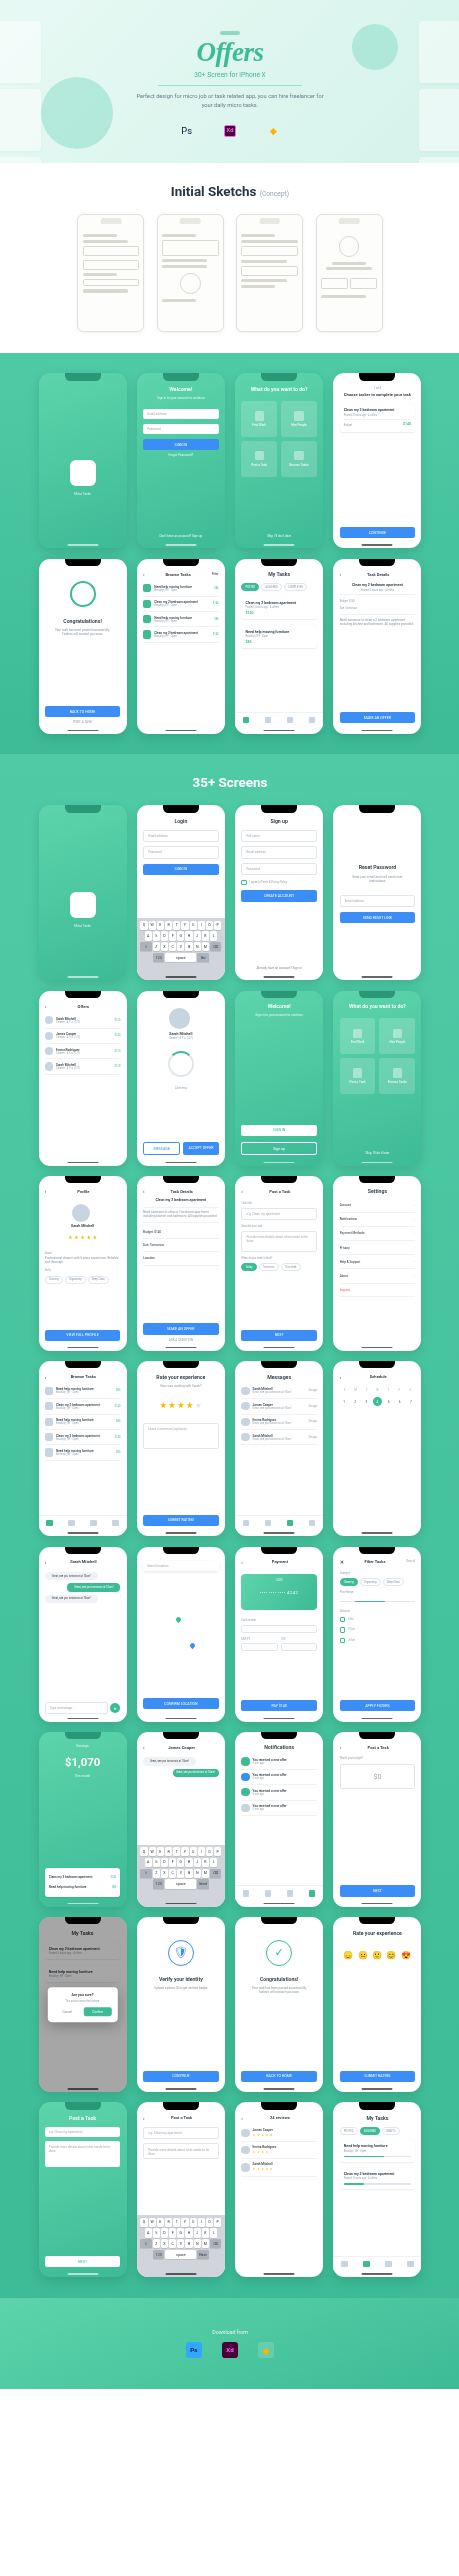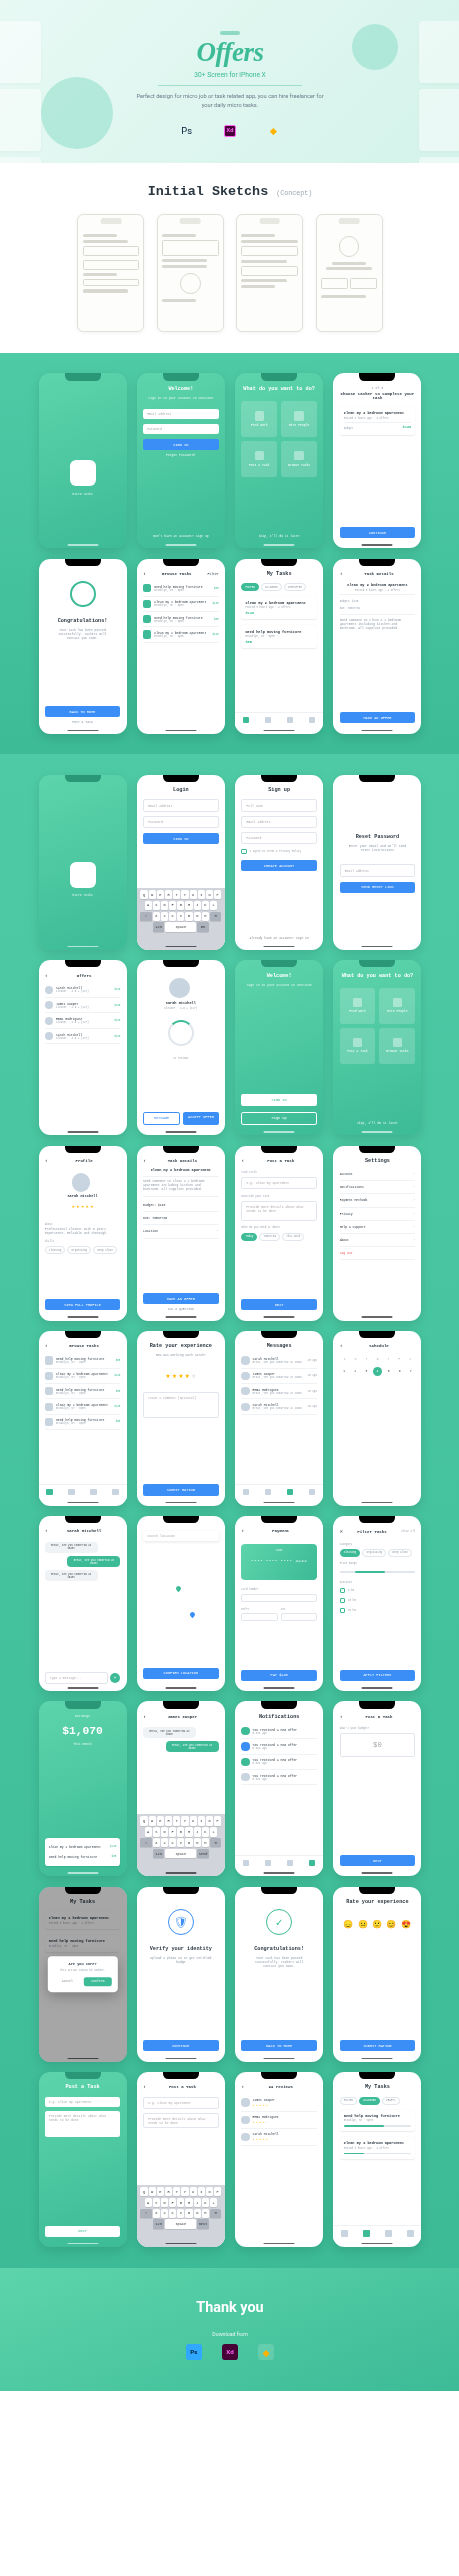--- a/index.html
+++ b/index.html
@@ -14,21 +14,21 @@
 .subtitle { font-size: 6.7px; color: #3cbb96; margin-bottom: 5.2px; position: relative; z-index: 2; }
 .hr-thin { width: 144px; height: 0.5px; background: #3cbb96; margin: 6.2px auto; opacity: 0.4; position: relative; z-index: 2; }
 .headline { font-size: 11.3px; font-weight: 500; color: #2a3640; margin: 7.2px 0 5.2px; position: relative; z-index: 2; }
 .description { font-size: 5.7px; color: #6b7b8a; max-width: 196px; margin: 0 auto 15.5px; line-height: 1.5; position: relative; z-index: 2; }
 .app-icons { display: flex; justify-content: center; gap: 31px; margin-top: 12.4px; position: relative; z-index: 2; }
 .app-icon { width: 12.4px; height: 12.4px; display: flex; align-items: center; justify-content: center; font-size: 9.3px; }
 .ps-icon { color: #001e36; }
 .xd-icon { background: #470137; color: #ff61f6; font-size: 5.7px; font-weight: 700; border-radius: 2.1px; border: 0.5px solid #ff61f6; width: 12.4px; height: 12.4px; line-height: 11.3px; }
 .sk-icon { color: #fdb300; }
 
-.section { padding: 20.6px 15.5px; text-align: center; font-family: Liberation Mono, monospace; }
+.section { padding: 20.6px 15.5px; text-align: center; }
 .section.gradient { background: linear-gradient(180deg, #4ecba5 0%, #3cbb96 100%); }
 .section-title { font-size: 13.4px; color: #2a3640; margin-bottom: 15.5px; }
 .section.gradient .section-title { color: #fff; }
 .concept { font-size: 6.7px; color: #9aa5af; font-weight: 400; }
 
 .sketch-row { display: flex; justify-content: center; gap: 12.4px; flex-wrap: wrap; }
 .sketch { width: 67px; height: 118px; background: #fdfdfb; border: 0.5px solid #e0e0da; border-radius: 6.2px; box-shadow: 0 1px 4.1px rgba(0,0,0,0.05); padding: 6.2px 4.1px; position: relative; }
 .sketch::before { content: ""; position: absolute; top: 3.1px; left: 50%; transform: translateX(-50%); width: 20.6px; height: 5.2px; background: #e8e8e2; border-radius: 2.6px; }
 .sk-line { height: 3.1px; background: #d8d8d0; border-radius: 1.5px; margin: 3.1px 0; }
 .sk-line.short { width: 60%; }
@@ -381,20 +381,21 @@
         <div class="s-text dark" style="text-align:left">Need someone to clean a 2 bedroom apartment including kitchen and bathroom. All supplies provided.</div>
         <div style="flex:1"></div>
         <div class="s-btn">MAKE AN OFFER</div>
       </div>
       <div class="home-ind"></div>
     </div>
   </div>
 </section>
 
 <section class="section gradient">
+  <h2 class="section-title">35+ Screens</h2>
   <div class="screen-grid">
 
     <div class="screen green">
         <div class="notch"></div>
         <div class="s-content s-center">
           <div class="logo-mark" style="background:#fff"></div>
           <div class="s-text">Micro Tasks</div>
         </div>
         <div class="home-ind light"></div>
       </div>
@@ -1307,21 +1308,20 @@
           <div class="tab-item"></div>
           <div class="tab-item"></div>
         </div>
       <div class="home-ind"></div>
     </div>
 
   </div>
 </section>
 
 <section class="footer">
-  <h2 class="thanks">Thank you</h2>
   <div class="footer-label">Download from</div>
   <div class="footer-icons">
     <div class="app-icon" style="color:#001e36;background:#31a8ff;font-weight:700;font-size:6.2px">Ps</div>
     <div class="app-icon" style="color:#ff61f6;background:#470137;font-weight:700;font-size:6.2px">Xd</div>
     <div class="app-icon" style="color:#fdb300;font-size:9.3px">◆</div>
   </div>
 </section>
 
 
 </body></html>

